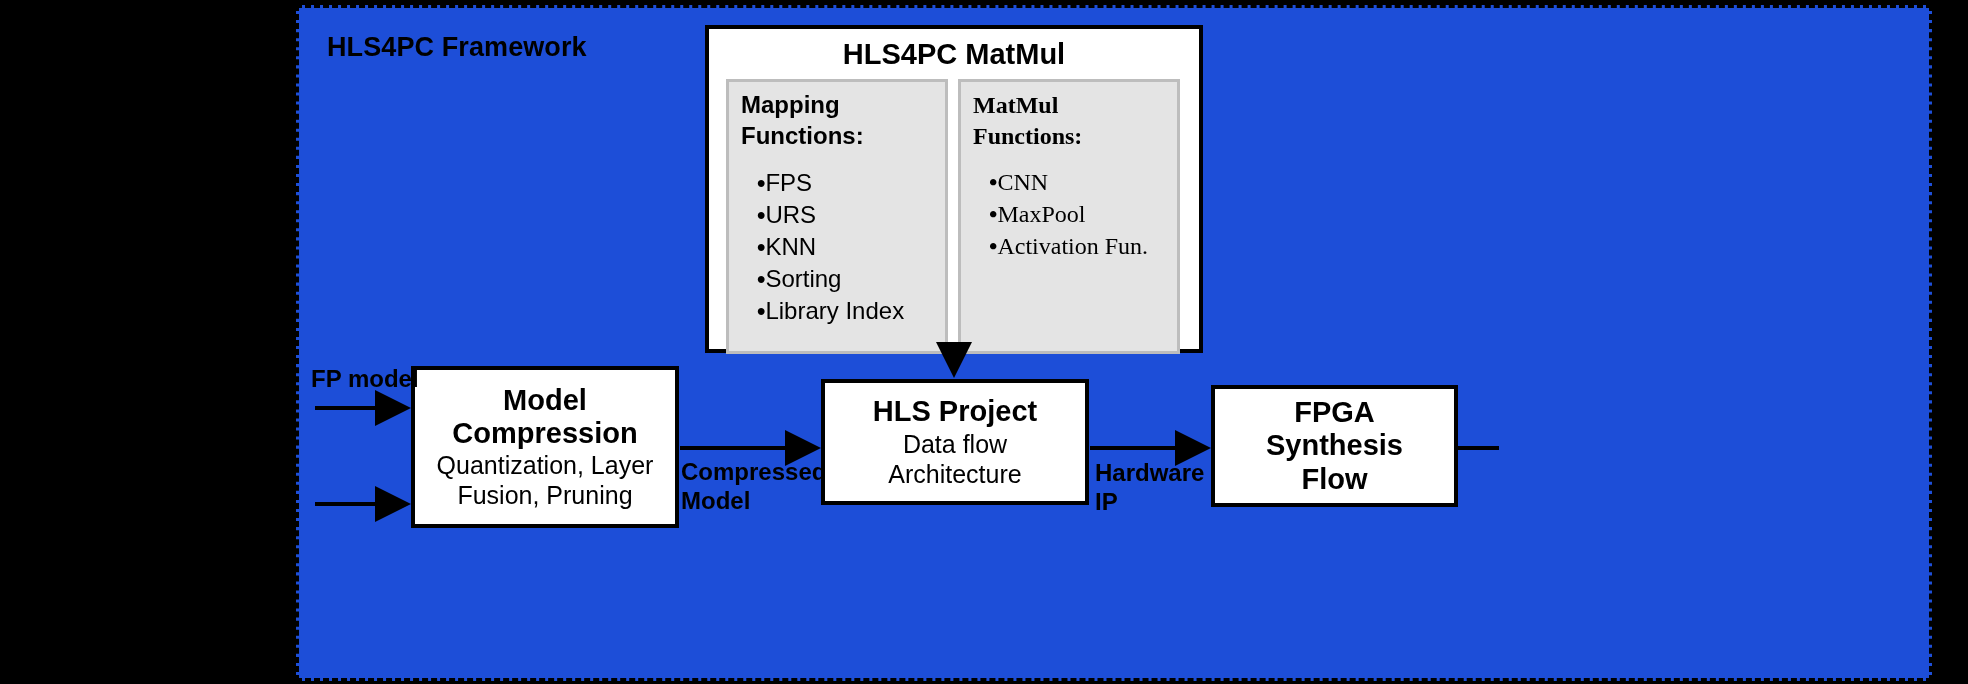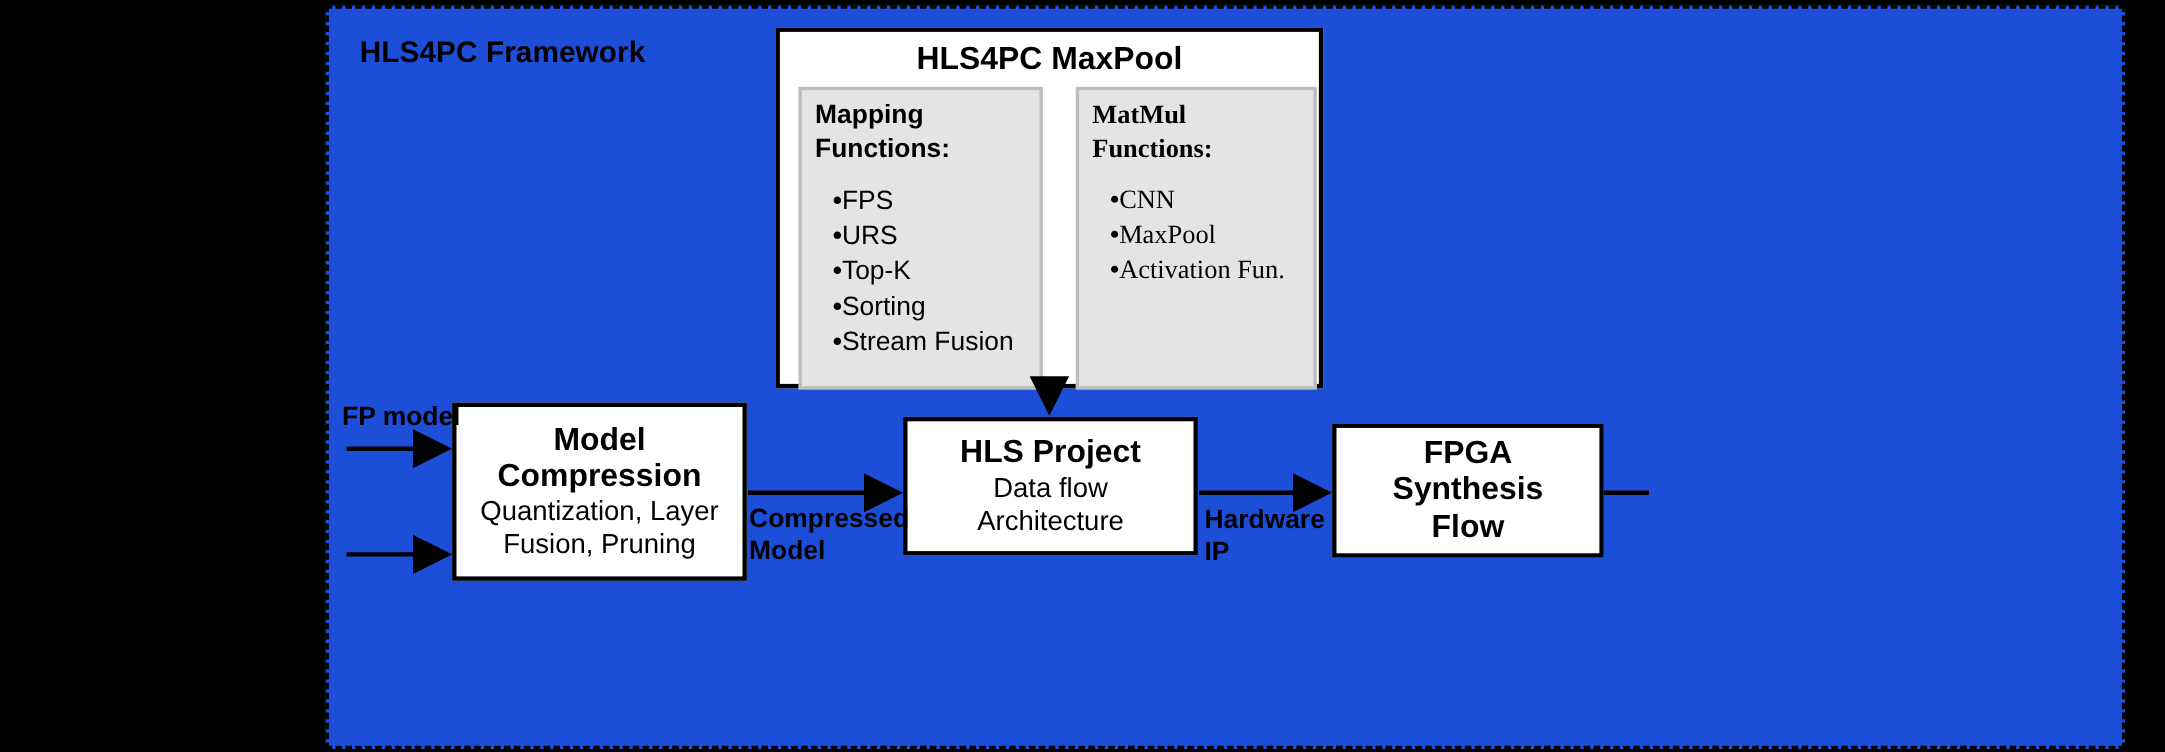--- a/index.html
+++ b/index.html
@@ -24,21 +24,21 @@
   
   .library{
     position:absolute;left:406px;top:17px;width:498px;height:328px;
     background:#ffffff;border:4px solid #000;box-sizing:border-box;
   }
   .library-title{
     text-align:center;font-size:29px;font-weight:bold;color:#000;
     margin-top:10px;line-height:1.1;
   }
   .panels{
-    display:flex;gap:30px;padding:8px 17px 0 17px;box-sizing:border-box;
+    display:flex;gap:10px;padding:8px 17px 0 17px;box-sizing:border-box;
   }
   .panel{
     background:#e4e4e4;border:3px solid #bdbdbd;box-sizing:border-box;
     padding:8px 10px 10px 12px;
   }
   .panel.mapping{width:222px;height:275px;}
   .panel.matmul{width:222px;height:275px;font-family:Liberation Serif, serif;}
   .panel-title{
     font-size:24px;font-weight:bold;color:#000;line-height:1.28;
     white-space:pre-line;
@@ -77,33 +77,33 @@
 </head>
 <body>
 
 <div id="canvas">
 
   <div class="framework">
 
     <div class="framework-title">HLS4PC Framework</div>
 
     <div class="library">
-      <div class="library-title">HLS4PC MaxPool</div>
+      <div class="library-title">HLS4PC MatMul</div>
 
       <div class="panels">
 
         <div class="panel mapping">
           <div class="panel-title">Mapping
 Functions:</div>
           <ul class="panel-list">
             <li><span class="bullet">•</span><span>FPS</span></li>
             <li><span class="bullet">•</span><span>URS</span></li>
-            <li><span class="bullet">•</span><span>Top-K</span></li>
+            <li><span class="bullet">•</span><span>KNN</span></li>
             <li><span class="bullet">•</span><span>Sorting</span></li>
-            <li><span class="bullet">•</span><span>Stream Fusion</span></li>
+            <li><span class="bullet">•</span><span>Library Index</span></li>
           </ul>
         </div>
 
         <div class="panel matmul">
           <div class="panel-title">MatMul
 Functions:</div>
           <ul class="panel-list">
             <li><span class="bullet">•</span><span>CNN</span></li>
             <li><span class="bullet">•</span><span>MaxPool</span></li>
             <li><span class="bullet">•</span><span>Activation Fun.</span></li>

